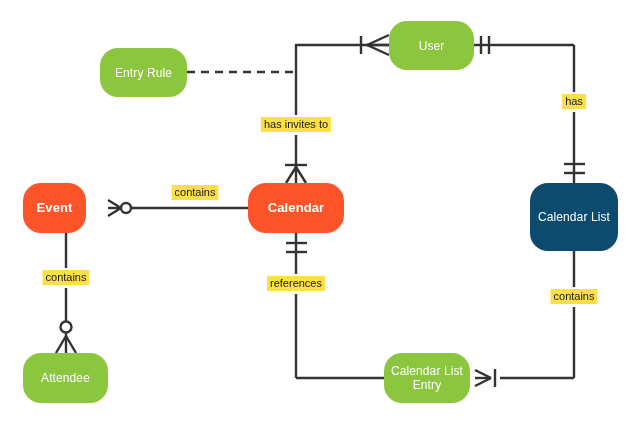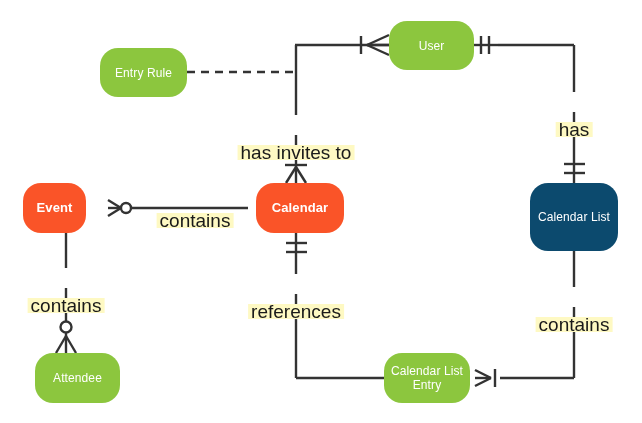--- a/index.html
+++ b/index.html
@@ -42,27 +42,26 @@
     padding: 2px 4px;
     border-radius: 18px;
   }
   .entity.strong {
     font-weight: bold;
     font-size: 13px;
   }
   .edge-label {
     position: absolute;
     color: #1a1a1a;
-    font-size: 19px;
+    font-size: 11px;
     line-height: 15px;
     white-space: nowrap;
-    background: #fef9c3;
+    background: #fde047;
     padding: 0 3px;
     z-index: 6;
-    margin-top: 28px;
   }
 </style>
 </head>
 <body>
 
 <div id="canvas">
 
   <svg id="wires" viewBox="0 0 642 423" xmlns="http://www.w3.org/2000/svg">
 
     <g stroke="#333333" stroke-width="2.4" fill="none" stroke-linecap="butt">
@@ -176,25 +175,25 @@
   </div>
 
   <div class="entity" style="left:530px; top:183px; width:88px; height:68px; background:#0c4a6e;">
     <span>Calendar List</span>
   </div>
 
   <div class="entity strong" style="left:23px; top:183px; width:63px; height:50px; background:#FA5428;">
     <span>Event</span>
   </div>
 
-  <div class="entity strong" style="left:256px; top:183px; width:88px; height:50px; background:#FA5428;">
+  <div class="entity strong" style="left:248px; top:183px; width:96px; height:50px; background:#FA5428;">
     <span>Calendar</span>
   </div>
 
-  <div class="entity" style="left:35px; top:353px; width:85px; height:50px; background:#8CC63E;">
+  <div class="entity" style="left:23px; top:353px; width:85px; height:50px; background:#8CC63E;">
     <span>Attendee</span>
   </div>
 
   <div class="entity" style="left:384px; top:353px; width:86px; height:50px; background:#8CC63E;">
     <span>Calendar List Entry</span>
   </div>
 
   <div class="edge-label" style="left:195px; top:185px; transform:translate(-50%,0);">contains</div>
 
   <div class="edge-label" style="left:296px; top:117px; transform:translate(-50%,0);">has invites to</div>

